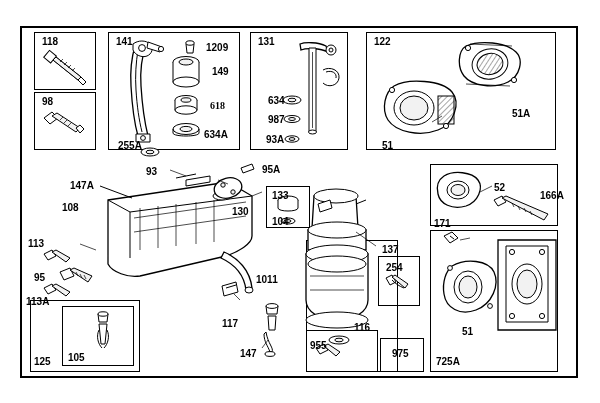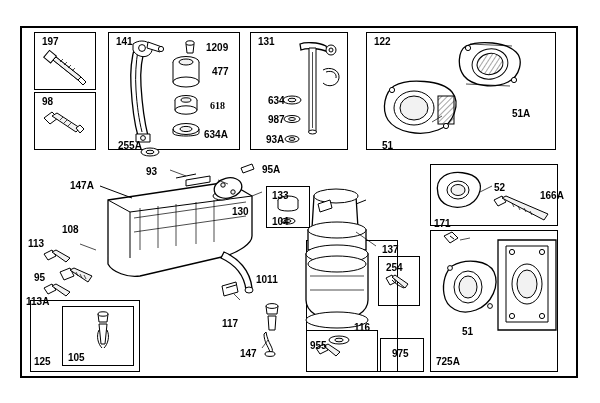--- a/index.html
+++ b/index.html
@@ -322,42 +322,42 @@
       <path class="lnt" d="M80 244 L96 250"></path>
       <path class="lnt" d="M356 232 L376 246"></path>
       <path class="lnt" d="M480 192 L492 186"></path>
       <path class="lnt" d="M470 238 L460 240"></path>
       <path class="lnt" d="M240 300 L234 294"></path>
       <path class="lnt" d="M268 340 L262 348"></path>
       <path class="lnt" d="M432 122 L442 116"></path>
     </g>
   </svg>
 
-  <div class="lbl" style="left:42px;top:36px;">197</div>
+  <div class="lbl" style="left:42px;top:36px;">118</div>
   <div class="lbl" style="left:116px;top:36px;">141</div>
   <div class="lbl" style="left:206px;top:42px;">1209</div>
-  <div class="lbl" style="left:212px;top:66px;">477</div>
+  <div class="lbl" style="left:212px;top:66px;">149</div>
   <div class="lbl" style="left:210px;top:100px;font-family:Liberation Serif, serif;">618</div>
   <div class="lbl" style="left:204px;top:129px;">634A</div>
   <div class="lbl" style="left:118px;top:140px;">255A</div>
   <div class="lbl" style="left:42px;top:96px;">98</div>
   <div class="lbl" style="left:258px;top:36px;">131</div>
   <div class="lbl" style="left:268px;top:95px;">634</div>
   <div class="lbl" style="left:268px;top:114px;">987</div>
   <div class="lbl" style="left:266px;top:134px;">93A</div>
   <div class="lbl" style="left:374px;top:36px;">122</div>
   <div class="lbl" style="left:512px;top:100px;margin-top:8px;">51A</div>
   <div class="lbl" style="left:382px;top:140px;">51</div>
   <div class="lbl" style="left:146px;top:166px;">93</div>
   <div class="lbl" style="left:262px;top:164px;">95A</div>
   <div class="lbl" style="left:70px;top:180px;">147A</div>
   <div class="lbl" style="left:232px;top:206px;">130</div>
   <div class="lbl" style="left:272px;top:190px;">133</div>
   <div class="lbl" style="left:272px;top:216px;">104</div>
-  <div class="lbl" style="left:62px;top:224px;">108</div>
+  <div class="lbl" style="left:62px;top:202px;">108</div>
   <div class="lbl" style="left:28px;top:238px;">113</div>
   <div class="lbl" style="left:34px;top:272px;">95</div>
   <div class="lbl" style="left:26px;top:296px;">113A</div>
   <div class="lbl" style="left:256px;top:274px;">1011</div>
   <div class="lbl" style="left:382px;top:244px;">137</div>
   <div class="lbl" style="left:386px;top:262px;">254</div>
   <div class="lbl" style="left:222px;top:318px;">117</div>
   <div class="lbl" style="left:354px;top:322px;">116</div>
   <div class="lbl" style="left:310px;top:340px;">955</div>
   <div class="lbl" style="left:392px;top:348px;">975</div>

